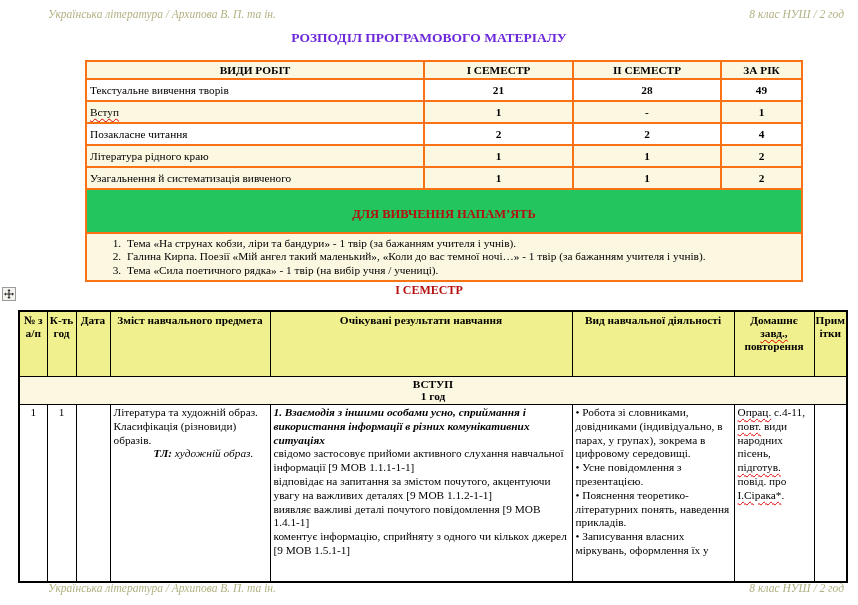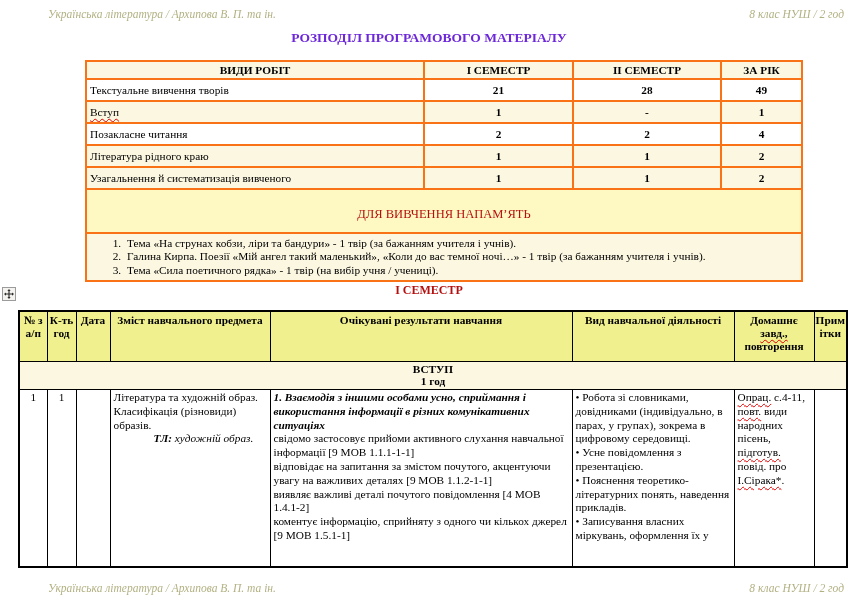--- a/index.html
+++ b/index.html
@@ -29,41 +29,41 @@
     position:absolute; left:85px; top:60px; width:716px;
     table-layout:fixed; border:2px solid #000; font-size:11.3px;
   }
   #t1 td { border:2px solid #f97316; overflow:hidden; }
   #t1 tr.hdr td { height:18px; font-weight:bold; text-align:center; background:#fcf7e1; }
   #t1 tr.dr td { height:22px; }
   #t1 td.lbl { padding-left:3px; text-align:left; }
   #t1 td.val { text-align:center; font-weight:bold; }
   #t1 tr.alt td { background:#fcf7e1; }
   #t1 td.mem {
-    background:#fef9c3; text-align:center; color:#b50f0f; font-weight:normal;
+    background:#22c55e; text-align:center; color:#b50f0f; font-weight:bold;
     font-size:12.5px; height:44px; padding-top:6px; vertical-align:middle;
   }
   #t1 td.memlist { background:#fcf7e1; padding:3px 16px 3px 0; height:41px; vertical-align:top; }
   #t1 ol { margin:0; padding-left:37px; }
   #t1 li { font-size:11.3px; line-height:13.4px; padding-left:3px; }
   .sq { text-decoration:underline wavy #e00000; text-decoration-thickness:1px; text-underline-offset:2px; }
   
   .move-handle {
     position:absolute; left:2px; top:287px; width:14px; height:14px;
     background:#f4f3ef; border:1px solid #9b9b9b; display:flex;
     align-items:center; justify-content:center; cursor:move;
   }
   
   #t2 {
     position:absolute; left:18px; top:310px; width:828px;
     table-layout:fixed; border:2px solid #000; font-size:11.3px; line-height:13.8px;
   }
   #t2 td { border:1px solid #000; vertical-align:top; overflow:hidden; padding:1px 3px; }
   #t2 tr.hdr td {
-    background:#f0f08e; font-weight:bold; text-align:center; height:50px;
+    background:#f0f08e; font-weight:bold; text-align:center; height:65px;
     padding:2px 1px; line-height:13.2px;
   }
   #t2 td.narrow { word-break:break-all; overflow-wrap:anywhere; }
   #t2 tr.section td {
     background:#fcf7e1; text-align:center; font-weight:bold; height:26px;
     line-height:12.8px; padding-top:1px;
   }
   #t2 tr.lesson td { height:177px; background:#fff; }
   #t2 td.ctr { text-align:center; }
   .lead { font-weight:bold; font-style:italic; }
@@ -181,21 +181,21 @@
     <td class="ctr">1</td>
     <td></td>
     <td>
       <div>Література та художній образ. Класифікація (різновиди) образів.</div>
       <div><span class="tl-label">ТЛ:</span><span class="tl-text"> художній образ.</span></div>
     </td>
     <td>
       <div class="lead">1. Взаємодія з іншими особами усно, сприймання і використання інформації в різних комунікативних ситуаціях</div>
       <div>свідомо застосовує прийоми активного слухання навчальної інформації [9 МОВ 1.1.1-1-1]</div>
       <div>відповідає на запитання за змістом почутого, акцентуючи увагу на важливих деталях [9 МОВ 1.1.2-1-1]</div>
-      <div>виявляє важливі деталі почутого повідомлення [4 МОВ 1.4.1-2]</div>
+      <div>виявляє важливі деталі почутого повідомлення [9 МОВ 1.4.1-1]</div>
       <div>коментує інформацію, сприйняту з одного чи кількох джерел [9 МОВ 1.5.1-1]</div>
     </td>
     <td>
       <div><span class="blt">•</span><span>Робота зі словниками, довідниками (індивідуально, в парах, у групах), зокрема в цифровому середовищі.</span></div>
       <div><span class="blt">•</span><span>Усне повідомлення з презентацією.</span></div>
       <div><span class="blt">•</span><span>Пояснення теоретико-літературних понять, наведення прикладів.</span></div>
       <div><span class="blt">•</span><span>Записування власних міркувань, оформлення їх у</span></div>
     </td>
     <td><span class="sq">Опрац.</span><span> с.4-11, </span><span class="sq">повт.</span><span> види народних пісень, </span><span class="sq">підготув.</span><span> повід. про </span><span class="sq">І.Сірака*</span><span>.</span></td>
     <td></td>

